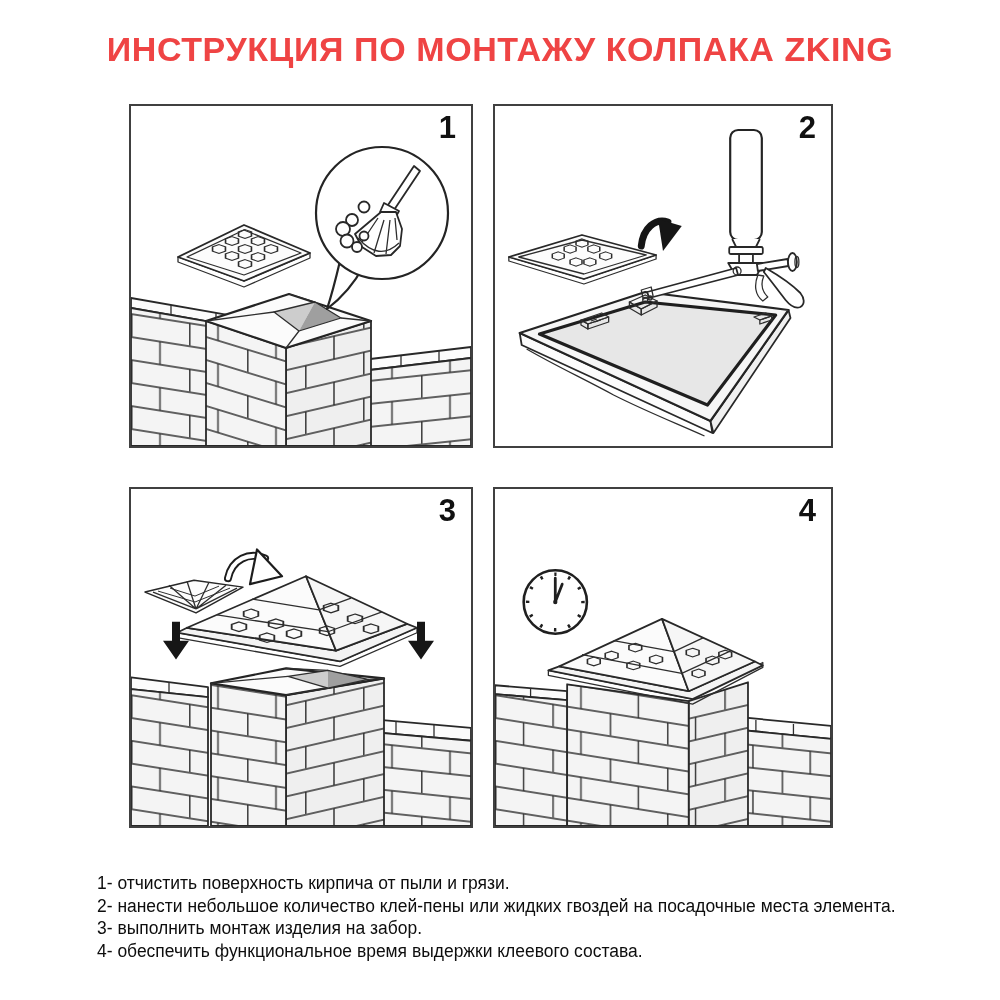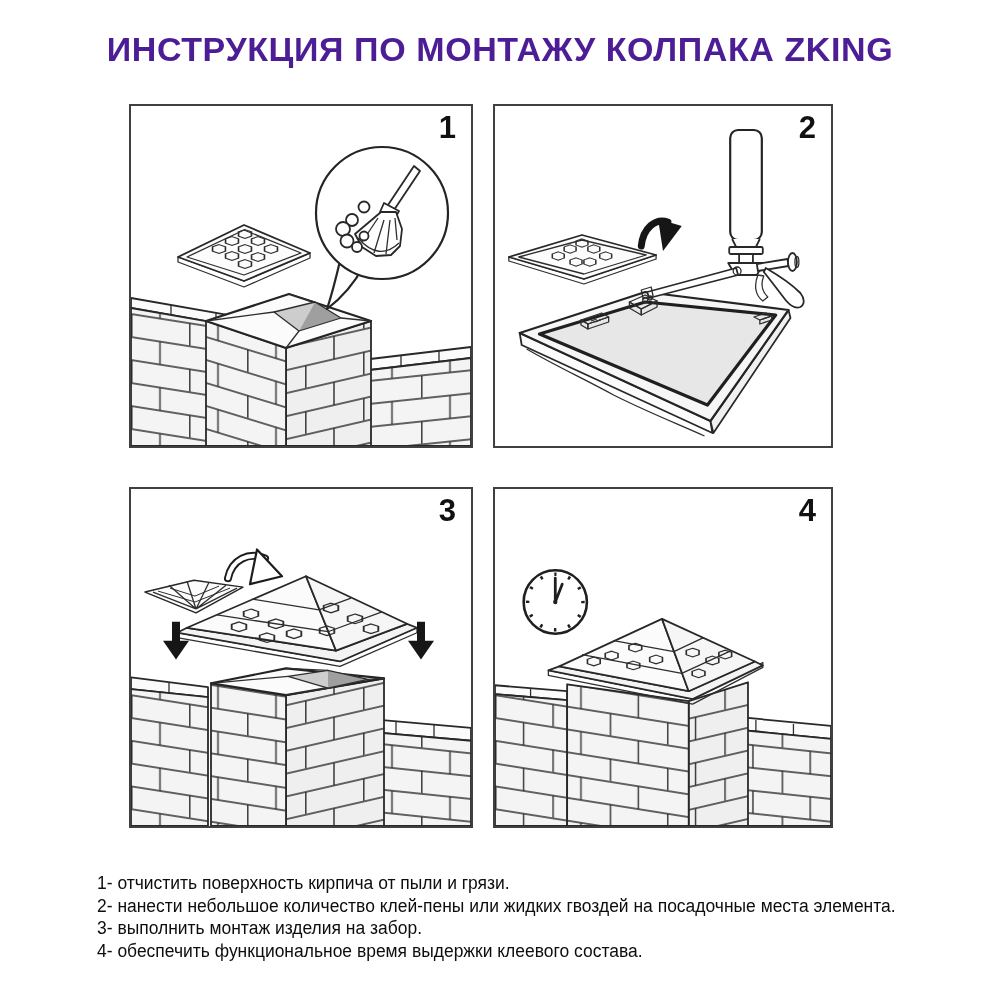--- a/index.html
+++ b/index.html
@@ -1,19 +1,19 @@
 <!DOCTYPE html>
 <html><head>
 <meta charset="utf-8">
 <style>
   html,body{margin:0;padding:0;background:#fff;}
   #page{position:relative;width:1000px;height:1000px;background:#fff;overflow:hidden;
         font-family:"Liberation Sans",sans-serif;color:#0d0d0d;}
   .title{position:absolute;left:0;right:0;top:30px;text-align:center;
-         font-size:34px;font-weight:700;letter-spacing:.6px;color:#4c1d95;}
+         font-size:34px;font-weight:700;letter-spacing:.6px;color:#ef4444;}
   .panel{position:absolute;border:2px solid #404040;background:#fff;}
   #p1{left:129px;top:104px;width:340px;height:340px;}
   #p2{left:493px;top:104px;width:336px;height:340px;}
   #p3{left:129px;top:487px;width:340px;height:337px;}
   #p4{left:493px;top:487px;width:336px;height:337px;}
   .panel svg{position:absolute;left:0;top:0;width:100%;height:100%;}
   .num{position:absolute;top:4px;right:15px;font-size:31px;font-weight:700;color:#111;}
   .instr{position:absolute;left:97px;top:872px;font-size:18px;line-height:22.6px;
          transform:scaleX(.97);transform-origin:0 0;white-space:nowrap;}
   

